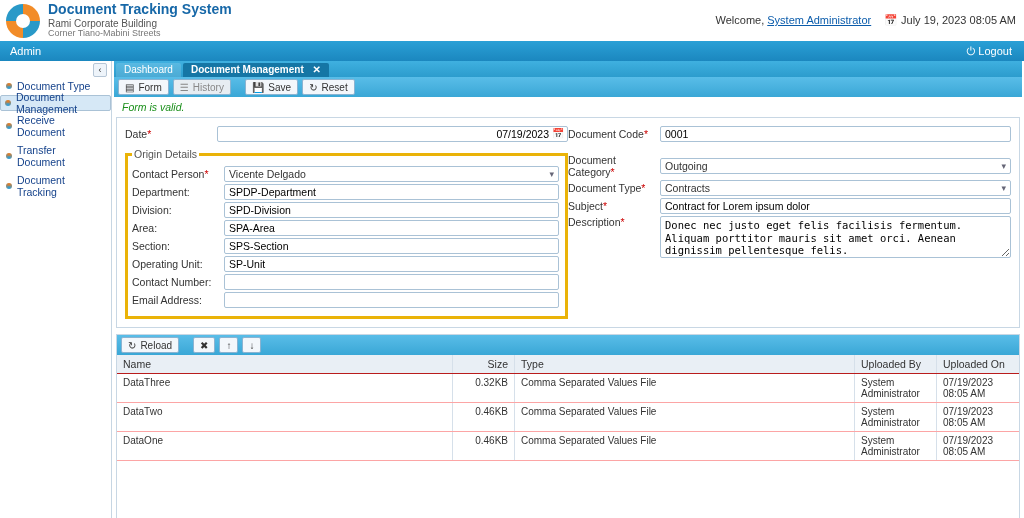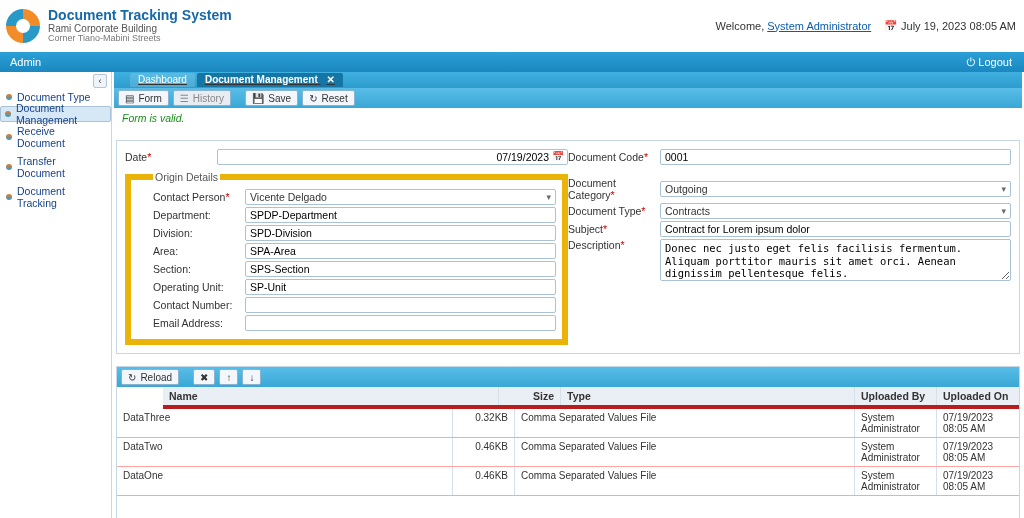--- a/index.html
+++ b/index.html
@@ -11,21 +11,21 @@
     background: #fff;
     width: 1024px;
     height: 518px;
     overflow: hidden;
   }
   
   .brand-bar {
     display: flex;
     align-items: center;
     padding: 2px 8px 2px 6px;
-    height: 52px;
+    height: 41px;
   }
   .logo {
     width: 34px; height: 34px;
     border-radius: 50%;
     background: conic-gradient(#f28c28 0 25%, #2999c8 25% 50%, #f28c28 50% 75%, #2999c8 75%);
     position: relative;
     flex-shrink: 0;
   }
   .logo::after {
     content: "";
@@ -73,23 +73,22 @@
     font-size: 10.5px;
   }
   .side-item.sel { background: #d6e8f6; }
   .side-dot { width: 6px; height: 6px; border-radius:50%;
               background: conic-gradient(#e77a1f, #2a9fdc, #e77a1f);
               margin-right:5px; flex-shrink:0; }
   
   .content { flex:1; padding: 0 2px 2px 2px; }
   .tabstrip {
     background: linear-gradient(#3fb0e0, #2c9ccd);
-    height: 16px; display: flex; align-items: center;
-    padding-left: 16px;
-    text-decoration: underline;
+    height: 16px; display: flex; align-items: flex-end;
+    padding-left: 2px;
   }
   .tab {
     height: 14px; line-height: 14px;
     padding: 0 8px; margin-right: 2px;
     font-size: 10px; color:#fff;
     border-radius: 2px 2px 0 0;
     background: rgba(255,255,255,.15);
     cursor:pointer;
     position: relative;
   }
@@ -105,21 +104,21 @@
     border: 1px solid #8ab3d1;
     border-radius: 2px;
     height: 16px; padding: 0 6px;
     font-size: 10px; display:flex; align-items:center; gap:4px;
     cursor: pointer;
   }
   .tbtn.disabled { color:#888; background:#e7edf2; cursor:default; }
   .valid-msg { padding: 4px 8px; color:#1a8f1a; font-style: italic; font-size: 10.5px; }
   .form-area {
     border: 1px solid #c8d7e4;
-    margin: 12px 2px;
+    margin: 0 2px;
     padding: 6px 8px 8px 8px;
     display:flex; 
   }
   .col { flex:1; }
   .row { display:flex; align-items:center; margin: 2px 0; }
   .lbl { width: 92px; font-size: 10.5px; }
   .req::after { content:"*"; color:#c00; }
   .fld, .sel, .txa {
     flex:1;
     height: 16px;
@@ -129,34 +128,34 @@
     font-size: 10.5px;
     background:#fff;
   }
   .sel { display:flex; align-items:center; justify-content:space-between; }
   .sel .caret { font-size:9px; color:#667; }
   .txa { height: 42px; resize: vertical; padding-top:2px; line-height:1.2; }
   .date-wrap { position:relative; flex:1; }
   .date-wrap .fld { width:100%; text-align:right; padding-right:18px; }
   .date-ico { position:absolute; right:3px; top:2px; font-size:10px; color:#667; }
   fieldset.origin {
-    border: 6px solid #eab308;
-    margin: 6px 0 0 0; padding: 4px 6px 6px 22px;
+    border: 3px solid #eab308;
+    margin: 6px 0 0 0; padding: 4px 6px 6px 4px;
   }
   fieldset.origin legend { font-size: 10.5px; color:#555; }
   
   .grid-wrap { margin: 6px 2px 0 2px; border:1px solid #c8d7e4; height: 218px; display:flex; flex-direction:column; }
   .grid-tb {
     background: linear-gradient(#59bde8, #3aa7d6);
     height: 20px; display:flex; align-items:center; padding:0 4px; gap:4px;
   }
   .grid-head {
     display:flex;
-    background:#e9eff5; border-bottom:4px solid #b91c1c;
-    font-weight:bold; font-size:10.5px;margin-left:46px;
+    background:#e9eff5; border-bottom:1px solid #b91c1c;
+    font-weight:normal; font-size:10.5px;
   }
   .gh, .gc { padding: 3px 6px; border-right:1px solid #d6e0ea; }
   .gh:last-child, .gc:last-child { border-right:none; }
   .col-name { flex: 0 0 336px; }
   .col-size { flex: 0 0 62px; text-align:right; }
   .col-type { flex: 1 1 auto; }
   .col-upby { flex: 0 0 82px; }
   .col-upon { flex: 0 0 82px; }
   .grid-body { flex:1; overflow:auto; }
   .grow { display:flex; font-size:10px; border-bottom:1px solid #fca5a5;justify-content:space-between; }

